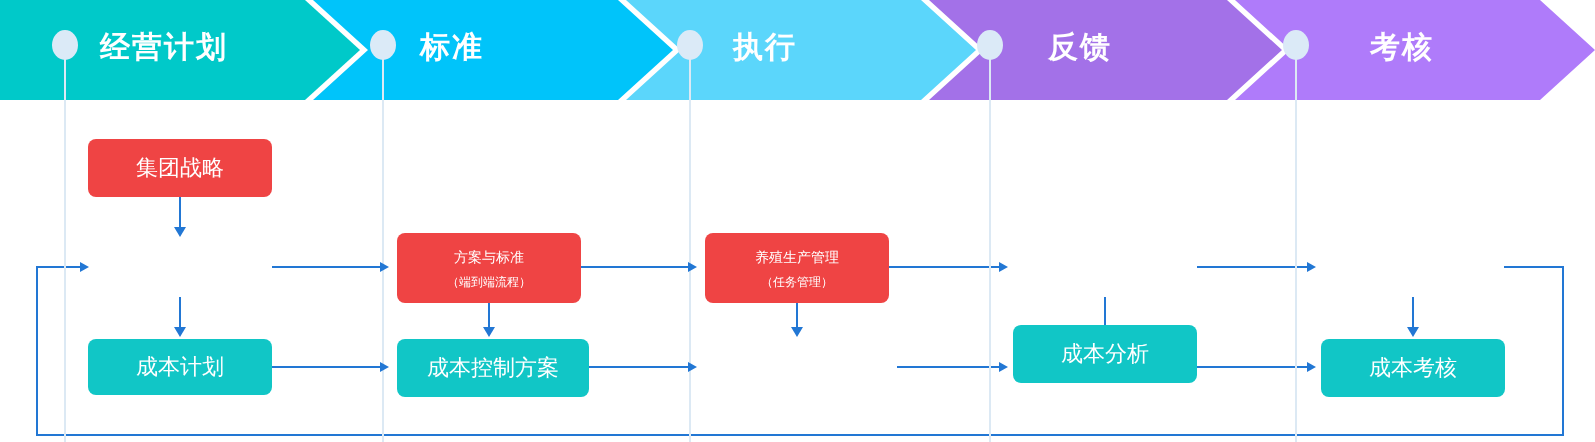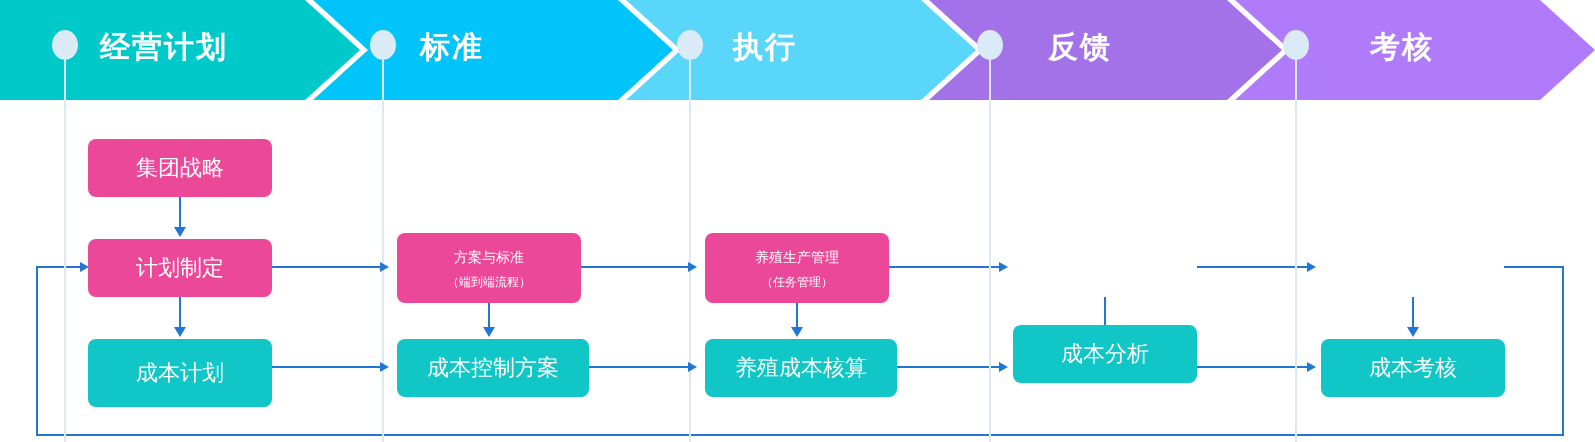--- a/index.html
+++ b/index.html
@@ -45,21 +45,21 @@
     border-radius:8px;
     display:flex;
     flex-direction:column;
     align-items:center;
     justify-content:center;
     color:#ffffff;
     text-align:center;
     z-index:5;
     box-sizing:border-box;
   }
-  .node.purple{background:#ec4899;}
+  .node.purple{background:#ef4444;}
   .node.teal{background:#11c6c6;}
   .node-line1{font-size:14px;line-height:27px;white-space:nowrap;}
   .node-line2{font-size:12px;line-height:22px;white-space:nowrap;}
   .node-single{font-size:22px;line-height:26px;white-space:nowrap;}
 
   
   .conn{position:absolute;background:#2277d4;z-index:2;}
   .conn.h{height:2px;}
   .conn.v{width:2px;}
   .arrow-r{
@@ -162,45 +162,39 @@
   <div class="conn v" style="left:1562px;top:266px;height:170px;"></div>
   <div class="conn h" style="left:36px;top:434px;width:1528px;"></div>
   <div class="conn v" style="left:36px;top:266px;height:170px;"></div>
   <div class="conn h" style="left:36px;top:266px;width:46px;"></div>
   <div class="arrow-r" style="left:80px;top:262px;"></div>
 
   <div class="node purple" style="left:88px;top:139px;width:184px;height:58px;">
     <div class="node-single">集团战略</div>
   </div>
 
-  <div class="node purple" style="left:88px;top:239px;width:184px;height:58px;">
-    <div class="node-single">计划制定</div>
-  </div>
-
-  <div class="node teal" style="left:88px;top:339px;width:184px;height:68px;">
+
+  <div class="node teal" style="left:88px;top:339px;width:184px;height:56px;">
     <div class="node-single">成本计划</div>
   </div>
 
   <div class="node purple" style="left:397px;top:233px;width:184px;height:70px;">
     <div class="node-line1">方案与标准</div>
     <div class="node-line2">（端到端流程）</div>
   </div>
 
   <div class="node purple" style="left:705px;top:233px;width:184px;height:70px;">
     <div class="node-line1">养殖生产管理</div>
     <div class="node-line2">（任务管理）</div>
   </div>
 
   <div class="node teal" style="left:397px;top:339px;width:192px;height:58px;">
     <div class="node-single">成本控制方案</div>
   </div>
 
-  <div class="node teal" style="left:705px;top:339px;width:192px;height:58px;">
-    <div class="node-single">养殖成本核算</div>
-  </div>
 
 
   <div class="node teal" style="left:1013px;top:325px;width:184px;height:58px;">
     <div class="node-single">成本分析</div>
   </div>
 
 
   <div class="node teal" style="left:1321px;top:339px;width:184px;height:58px;">
     <div class="node-single">成本考核</div>
   </div>

